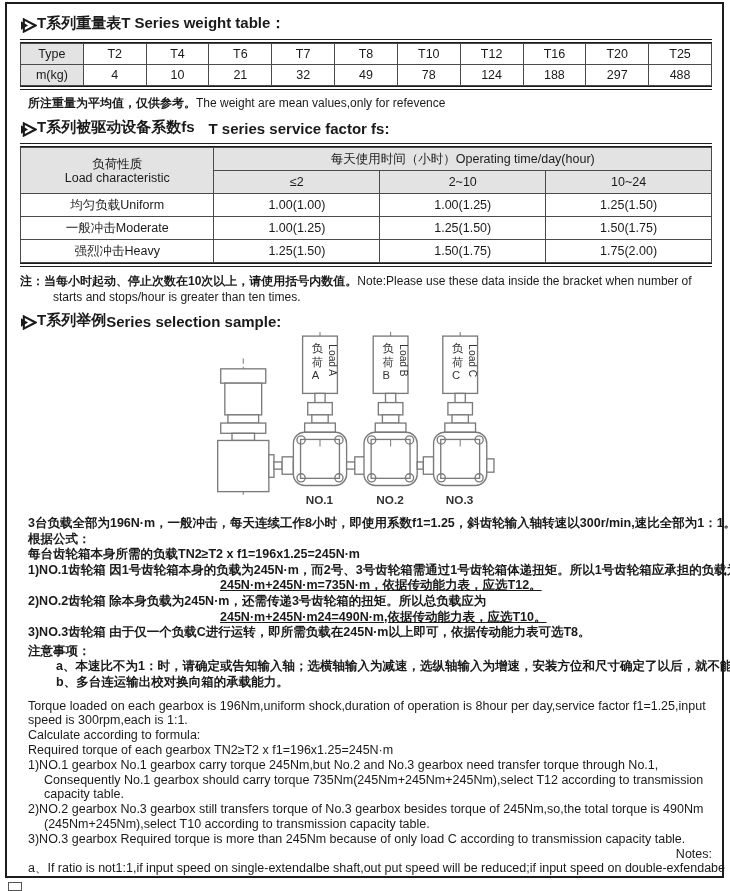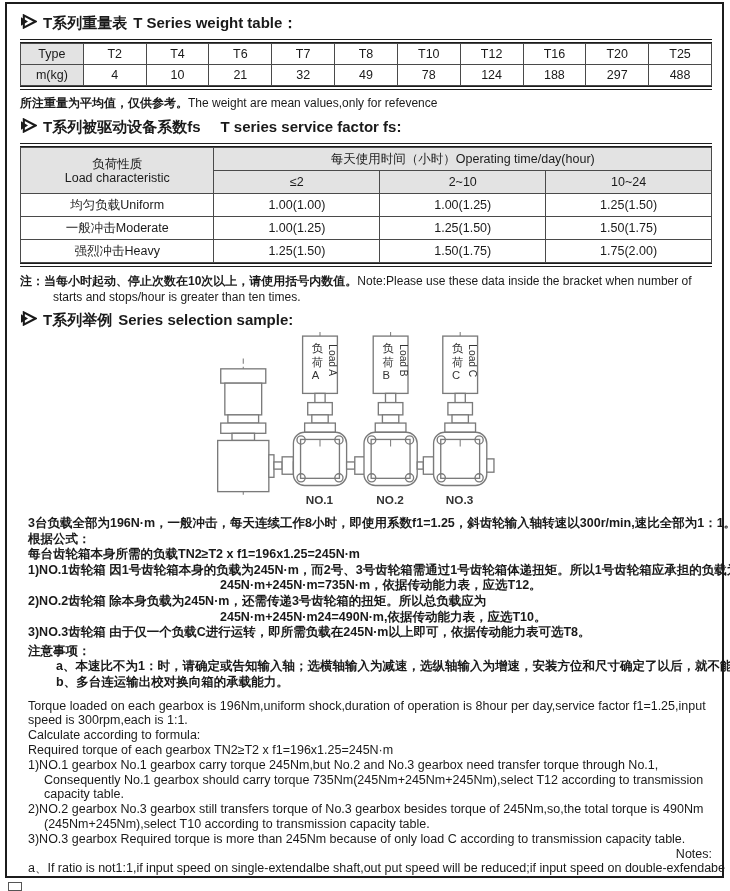--- a/index.html
+++ b/index.html
@@ -2,49 +2,49 @@
 <html><head>
 <meta charset="utf-8">
 <style>
   * { margin:0; padding:0; box-sizing:border-box; }
   html,body { width:730px; height:891px; background:#fff; overflow:hidden;
     font-family:"Liberation Sans", sans-serif; color:#1a1a1a; }
   .frame { position:absolute; left:5px; top:2px; width:719px; height:876px;
     border:2px solid #1c1c1c; pointer-events:none; }
   .content { position:absolute; left:20px; top:8px; width:692px; }
 
-  .sec-header { display:flex; align-items:flex-start; gap:6px; font-size:15px;
+  .sec-header { display:flex; align-items:flex-end; font-size:15px;
     font-weight:bold; margin:6px 0 6px 0; }
   .marker { display:inline-flex; width:17px; height:15px; }
   .gap-en { margin-left:14px; }
 
   .dbl { border-top:4px double #1c1c1c; border-bottom:4px double #1c1c1c; }
   table { width:100%; border-collapse:collapse; table-layout:fixed; }
   td, th { border:1px solid #4a4a4a; text-align:center; font-size:12.5px;
     font-weight:normal; padding:0 1px; }
   .wtable td, .wtable th { height:21px; }
   .wtable .lblcol { background:#e3e3e3; }
   .gray { background:#e3e3e3; }
   .stable td { height:23px; }
   .stable .c1 { width:28%;margin-left:34px; }
   .stable .hdr2 div { line-height:14px; }
 
-  .footnote { font-size:12px; margin:5px 0 2px 0; font-weight:bold; }
+  .footnote { font-size:12px; margin:5px 0 2px 8px; font-weight:bold; }
   .footnote .en { font-weight:normal; }
 
   .tbl-note { font-size:12px; margin:6px 0 4px 0; padding-left:33px;
     text-indent:-33px; line-height:16px; }
   .tbl-note .cn { font-weight:bold; }
 
   .diagram-wrap { margin:2px 0 2px 170px; width:348px; }
 
   .cn-block { margin-top:4px; }
   .cn-block .ln { font-size:12.5px; font-weight:bold; line-height:15.6px;
     white-space:nowrap; padding-left:8px; }
-  .cn-block .ind-f { padding-left:200px; }
+  .cn-block .ind-f { padding-left:200px;text-decoration:underline; }
   .cn-block .ind-a { padding-left:36px; }
   .cn-block .ind-a2 { padding-left:60px; }
   .cn-block .sp-top { margin-top:3px; }
 
   .en-block { margin-top:8px; }
   .en-block .ln { font-size:12.5px; line-height:14.8px; white-space:nowrap;
     padding-left:8px; }
   .en-block .cont { padding-left:24px; }
   .en-block .sp-top { margin-top:0;text-align:right; }
 

